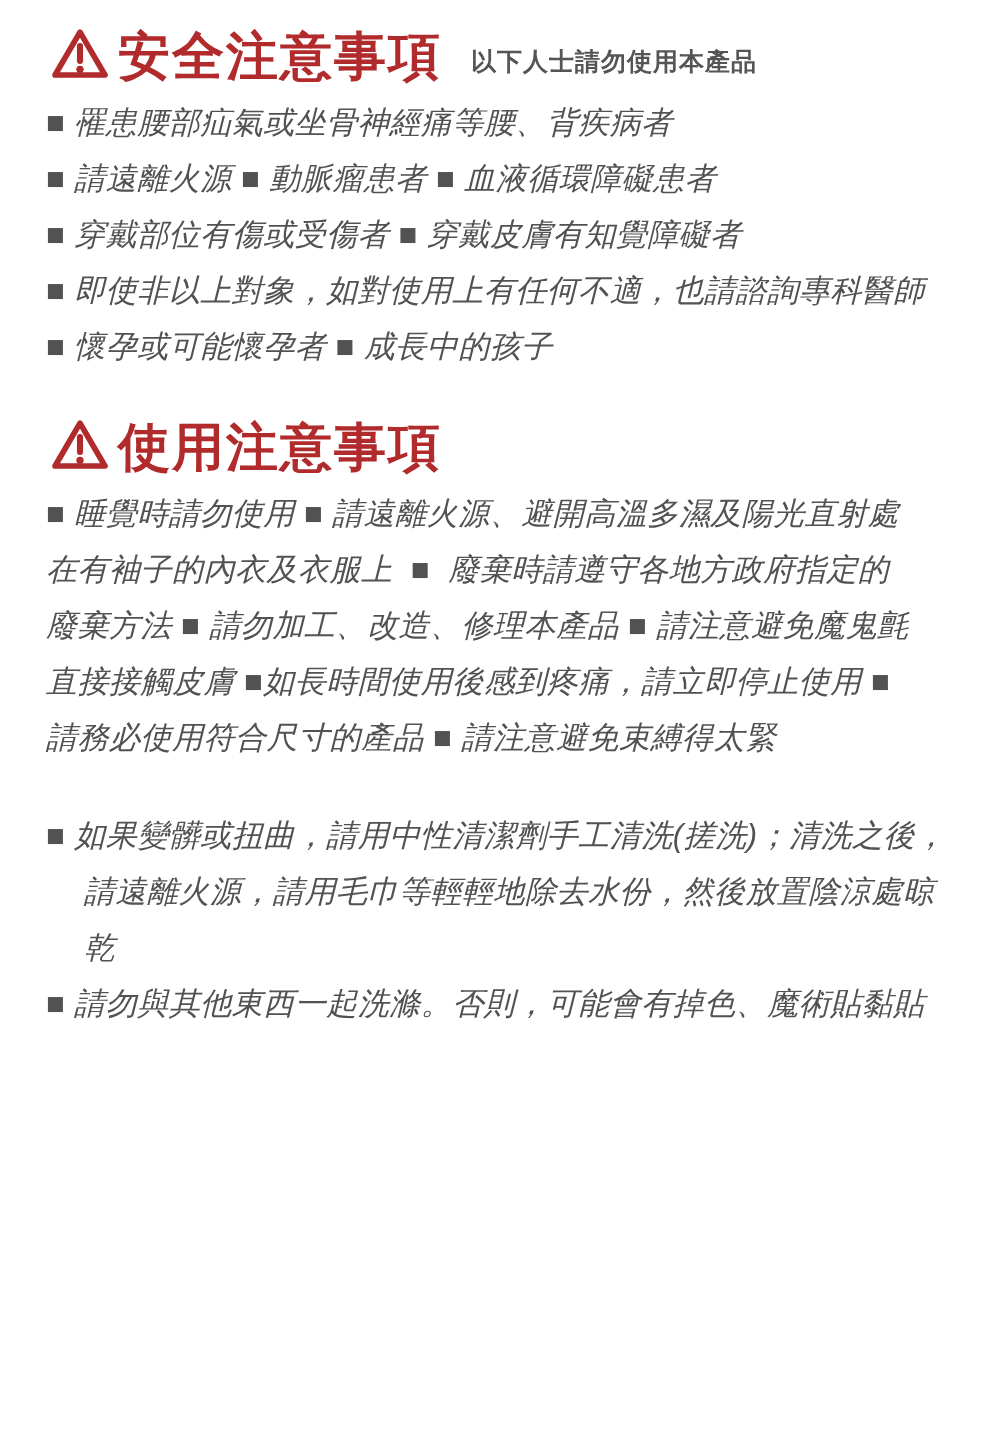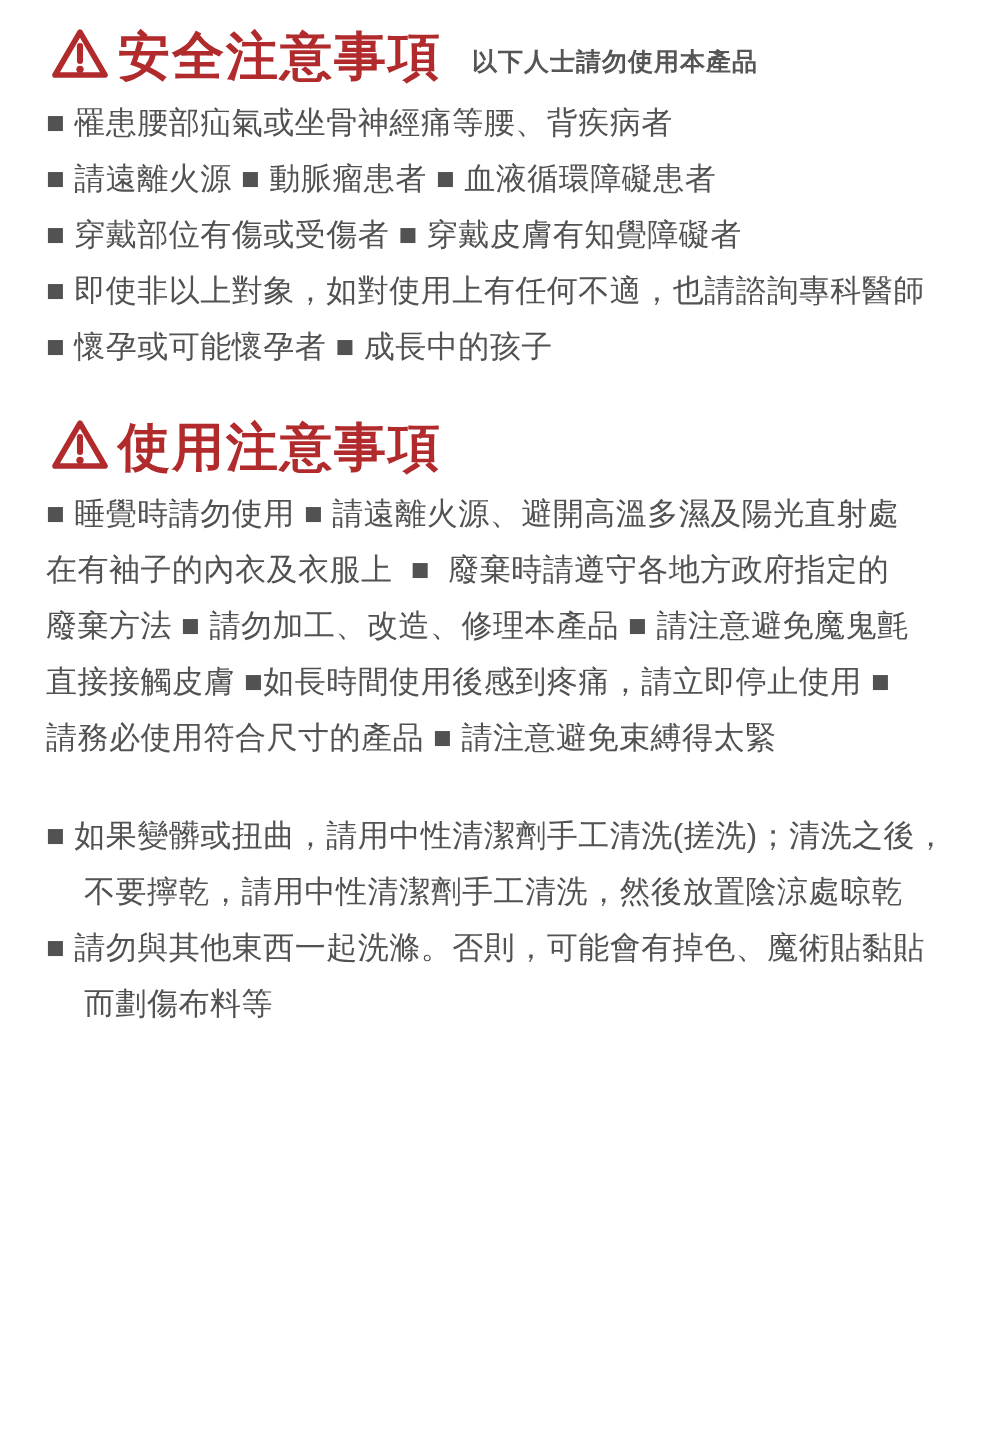--- a/index.html
+++ b/index.html
@@ -21,40 +21,40 @@
     margin-bottom: 10px;
     margin-left: 6px;
   }
   .warn-icon {
     width: 56px;
     height: 56px;
     flex: 0 0 auto;
     margin-bottom: 3px;
   }
   .section-title {
-    margin: 0 4px 0 10px;
+    margin: 0 16px 0 10px;
     font-family: "Liberation Serif", serif;
     font-weight: bold;
     font-size: 52px;
     line-height: 1.1;
     letter-spacing: 2px;
     color: var(--accent, #b12a2c);
     white-space: nowrap;
   }
   .section-subtitle {
     font-family: "Liberation Sans", sans-serif;
     font-weight: bold;
     font-size: 25px;
     color: var(--subtitle, #555555);
     letter-spacing: 1px;
-    margin-left: 26px;
+    margin-left: 13px;
     padding-bottom: 7px;
     white-space: nowrap;
   }
-  .section-body { margin-top: 4px; }
+  .section-body { margin-top: 4px; font-style: italic; }
   .line {
     font-size: 31px;
     line-height: 56px;
     color: var(--text, #525252);
     letter-spacing: 0.5px;
     white-space: pre-wrap;
   }
   .line.indent { padding-left: 38px; }
 </style>
 </head>
@@ -94,18 +94,17 @@
         <div class="line">在有袖子的內衣及衣服上  ■  廢棄時請遵守各地方政府指定的</div>
         <div class="line">廢棄方法 ■ 請勿加工、改造、修理本產品 ■ 請注意避免魔鬼氈</div>
         <div class="line">直接接觸皮膚 ■如長時間使用後感到疼痛，請立即停止使用 ■</div>
         <div class="line">請務必使用符合尺寸的產品 ■ 請注意避免束縛得太緊</div>
       </div>
   </section>
 
   <section class="notice">
     <div class="section-body">
         <div class="line">■ 如果變髒或扭曲，請用中性清潔劑手工清洗(搓洗)；清洗之後，</div>
-        <div class="line indent">不要擰乾，請用中性清潔劑手工清洗，然後放置陰涼處晾乾</div>
+        <div class="line indent">請遠離火源，請用毛巾等輕輕地除去水份，然後放置陰涼處晾乾</div>
         <div class="line">■ 請勿與其他東西一起洗滌。否則，可能會有掉色、魔術貼黏貼</div>
-        <div class="line indent">而劃傷布料等</div>
       </div>
   </section>
 </div>
 
 </body></html>

